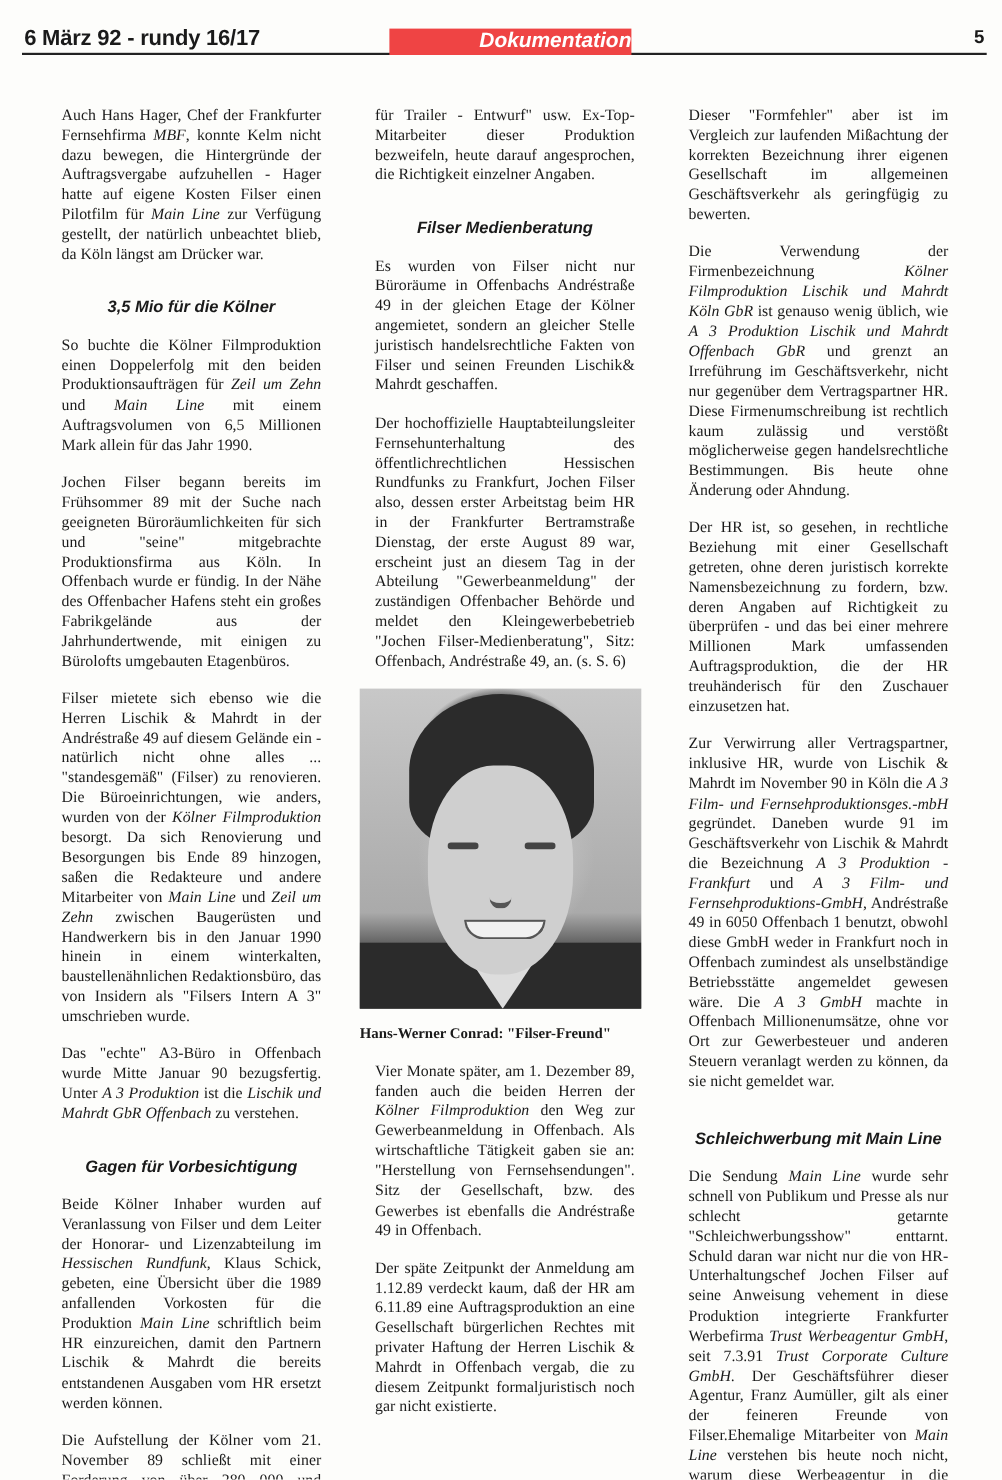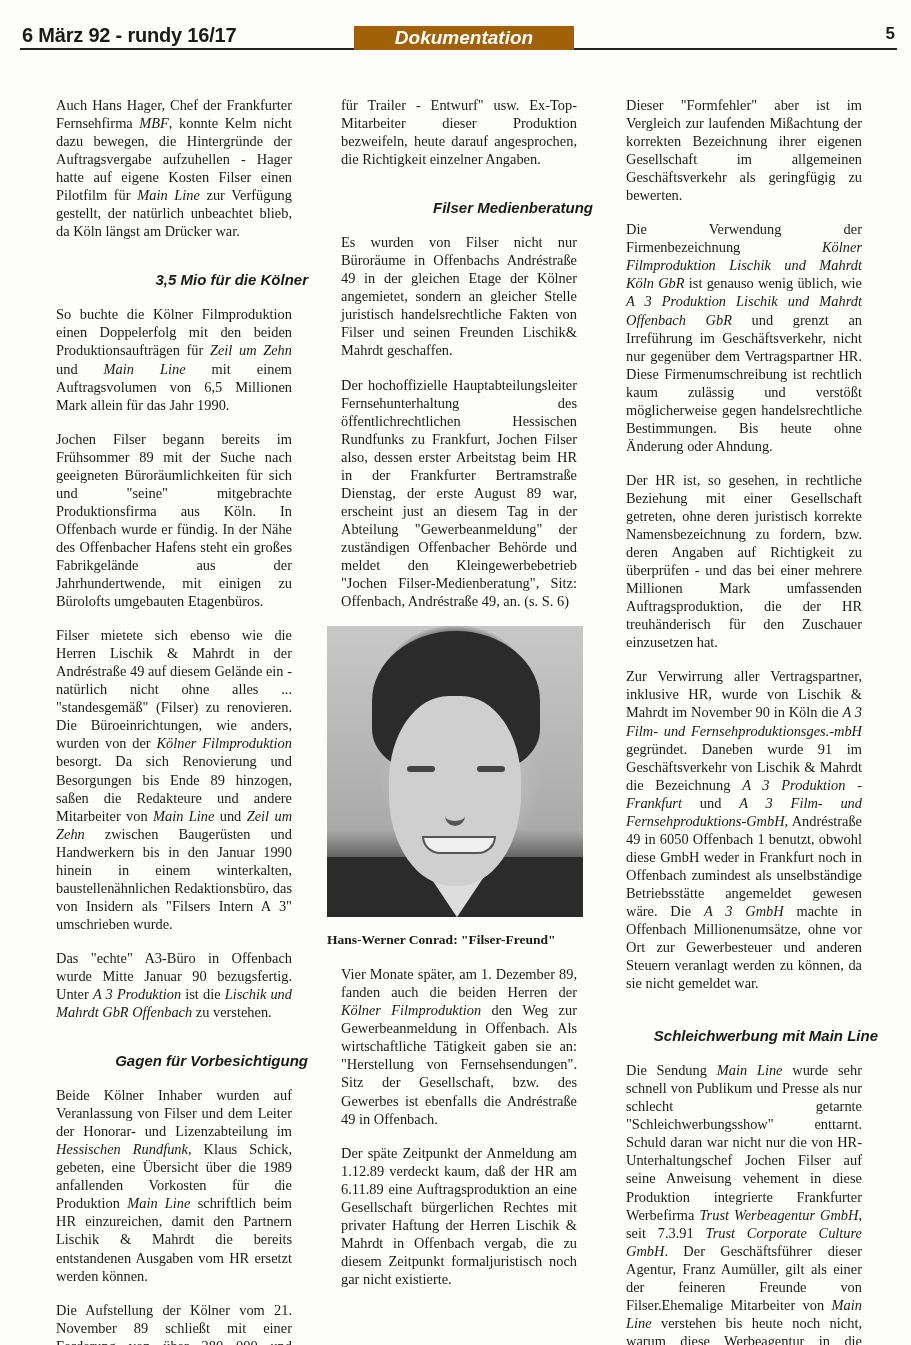--- a/index.html
+++ b/index.html
@@ -1,27 +1,27 @@
 <!DOCTYPE html>
 <html><head>
 <meta charset="utf-8">
 <style>
   html, body { margin: 0; padding: 0; background: #fdfdfb; }
   body { width: 911px; height: 1345px; position: relative; overflow: hidden; color: #1a1a1a; }
   .header { position: absolute; left: 20px; top: 20px; width: 877px; height: 28px; border-bottom: 2px solid #222; }
   .hdr-left { position: absolute; left: 2px; top: 4px; font-family: "Liberation Sans", sans-serif; font-weight: bold; font-size: 20px; letter-spacing: -0.2px; }
-  .hdr-mid { position: absolute; left: 334px; top: 6px; width: 220px; height: 24px; background: #a16207; color: #fff; font-family: "Liberation Sans", sans-serif; font-style: italic; font-weight: bold; font-size: 19px; text-align: center; line-height: 24px; }
+  .hdr-mid { position: absolute; left: 334px; top: 6px; width: 220px; height: 24px; background: #ef4444; color: #fff; font-family: "Liberation Sans", sans-serif; font-style: italic; font-weight: bold; font-size: 19px; text-align: right; line-height: 24px; }
   .hdr-right { position: absolute; right: 2px; top: 4px; font-family: "Liberation Sans", sans-serif; font-weight: bold; font-size: 17px; }
   .col { position: absolute; top: 80px; width: 268px; font-family: "Liberation Serif", serif; font-size: 14.4px; line-height: 18.05px; text-align: justify; }
   .col1 { left: 40px; }
   .col2 { left: 325px; }
   .col3 { left: 610px; }
   .col p { margin: 16px; }
   .col i { font-style: italic; }
-  h3 { margin: 0; font-family: "Liberation Sans", sans-serif; font-style: italic; font-weight: bold; font-size: 15px; text-align: right; line-height: 19px; }
+  h3 { margin: 0; font-family: "Liberation Sans", sans-serif; font-style: italic; font-weight: bold; font-size: 15px; text-align: center; line-height: 19px; }
   .gap { height: 14px; }
   .photo { width: 256px; height: 291px; margin: 14px 0 0 2px; position: relative; overflow: hidden;
     background: radial-gradient(ellipse 45% 40% at 52% 52%, #d8d8d8 0%, #bdbdbd 45%, rgba(0,0,0,0) 70%),
                 radial-gradient(ellipse 40% 30% at 50% 22%, #2a2a2a 0%, #333 60%, rgba(0,0,0,0) 75%),
                 linear-gradient(180deg, #c8c8c8 0%, #aaa 70%, #3a3a3a 85%, #2a2a2a 100%); }
   .photo .hair { position: absolute; left: 45px; top: 5px; width: 168px; height: 140px; border-radius: 50% 50% 30% 30%; background: #2b2b2b; }
   .photo .face2 { position: absolute; left: 62px; top: 70px; width: 132px; height: 190px; border-radius: 45% 45% 48% 48%; background: #cfcfcf; }
   .photo .eye { position: absolute; top: 140px; width: 28px; height: 6px; background: #444; border-radius: 3px; }
   .photo .nose { position: absolute; left: 118px; top: 150px; width: 20px; height: 45px; border-bottom: 5px solid #555; border-radius: 0 0 10px 10px; }
   .photo .mouth { position: absolute; left: 95px; top: 210px; width: 70px; height: 14px; background: #f0f0f0; border: 2px solid #555; border-radius: 0 0 35px 35px; }

